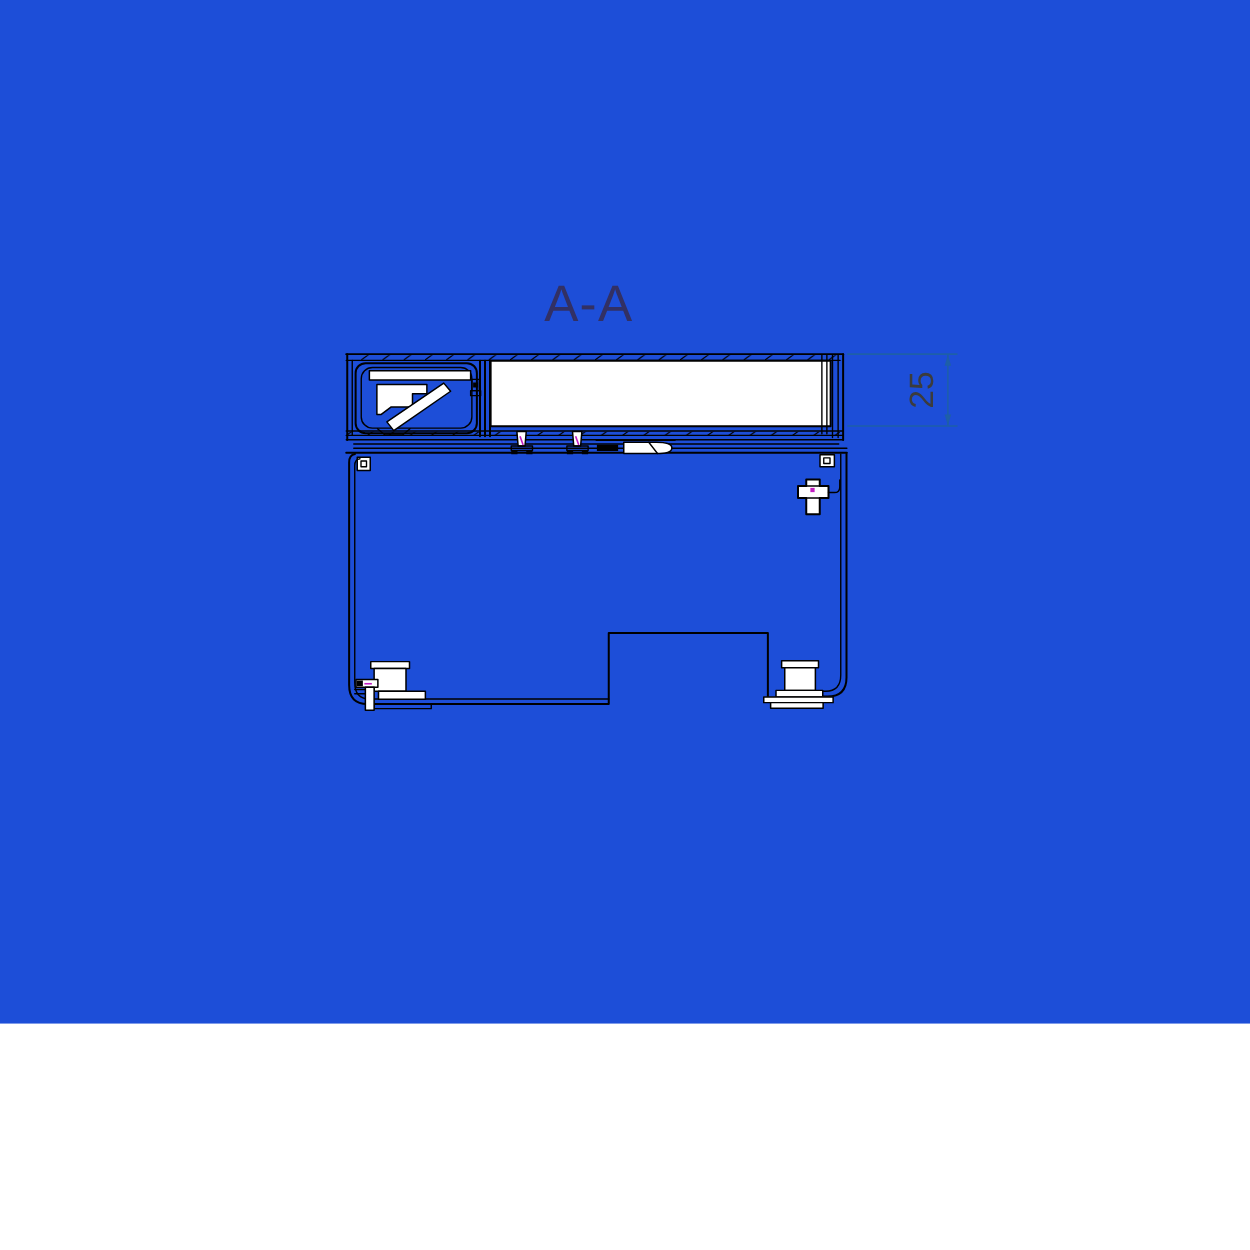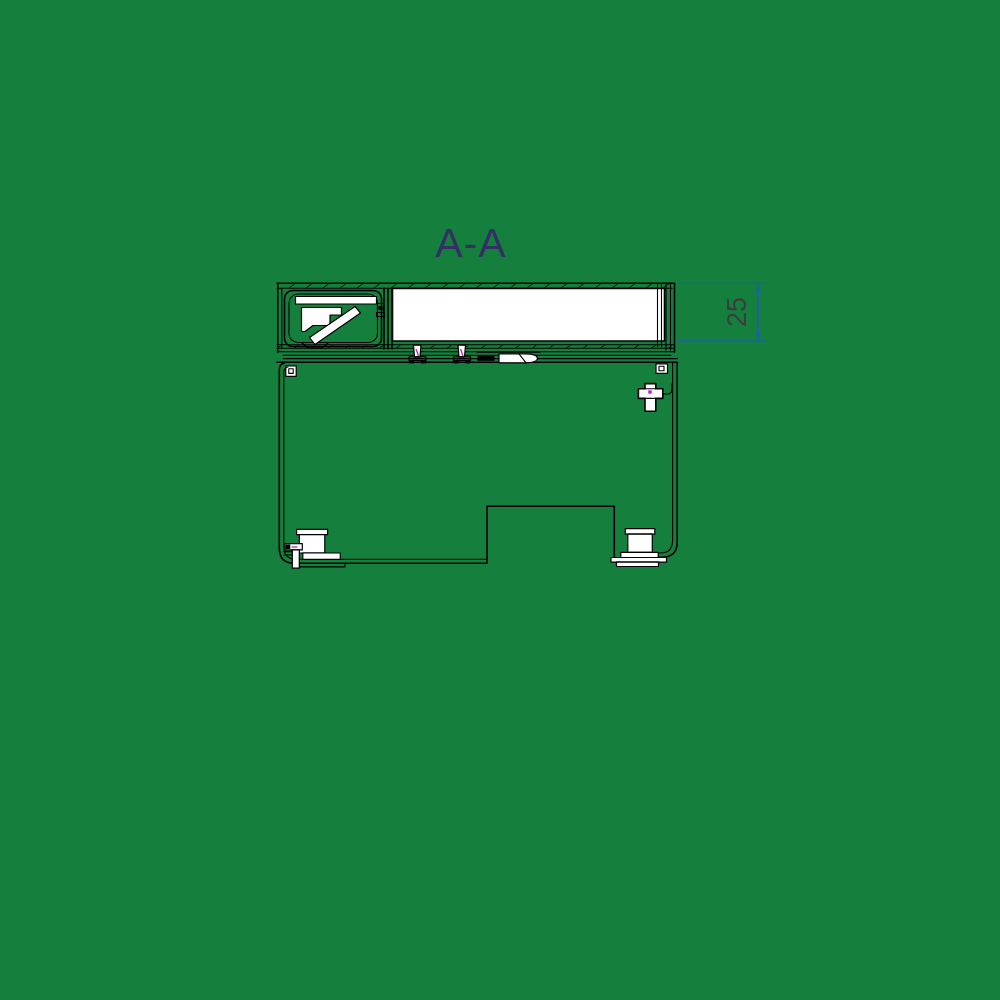--- a/index.html
+++ b/index.html
@@ -1,16 +1,16 @@
 <!DOCTYPE html>
 <html><head>
 <meta charset="utf-8">
 <style>
   html,body{margin:0;padding:0;background:#ffffff;}
-  .canvas{position:relative;width:1000px;height:1000px;background:#15803d;overflow:hidden;}
+  .canvas{position:relative;width:1000px;height:819px;background:#1d4ed8;overflow:hidden;}
   svg{display:block;}
   
   .k  {fill:none;stroke:#000;stroke-width:1.6;stroke-linejoin:round;stroke-linecap:round;}
   .k2 {fill:none;stroke:#000;stroke-width:1.1;stroke-linejoin:round;stroke-linecap:round;}
   .kw {fill:#fff;stroke:#000;stroke-width:1.6;stroke-linejoin:round;}
   .kw2{fill:#fff;stroke:#000;stroke-width:1.2;stroke-linejoin:round;}
   .kf {fill:#000;stroke:none;}
   .dim{fill:none;stroke:#1e5fa8;stroke-width:1.2;}
   .dimf{fill:#1e5fa8;stroke:none;}
   .mag{stroke:#c21fc2;stroke-width:1.3;fill:none;}

